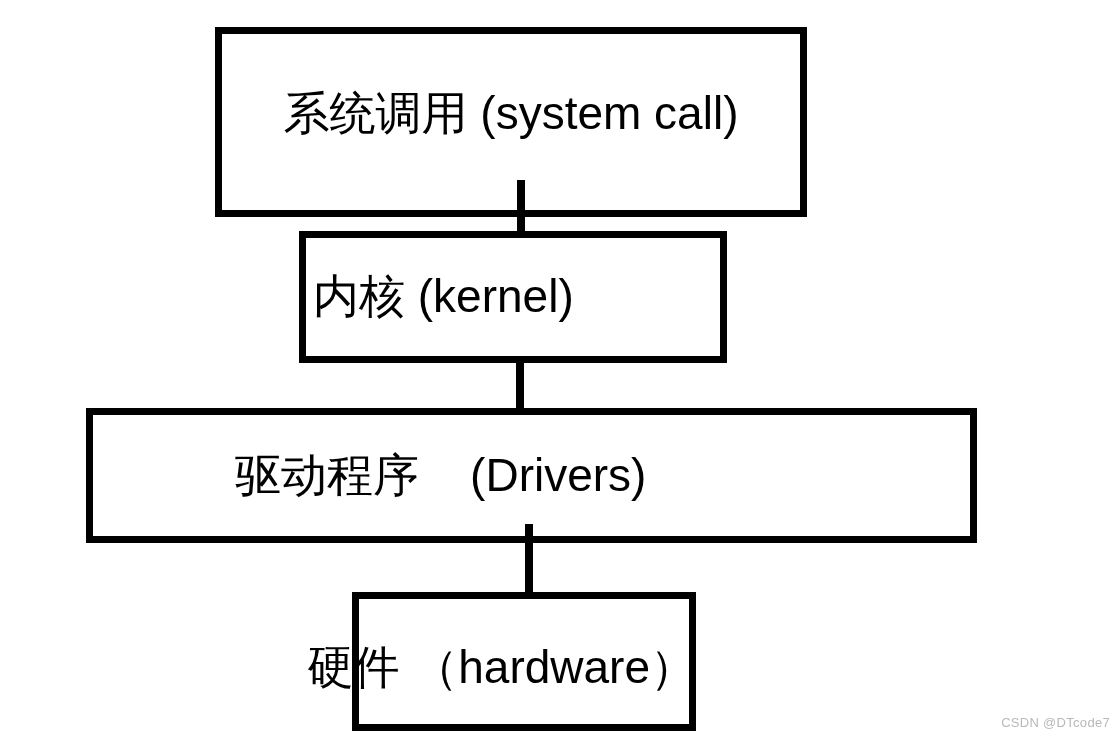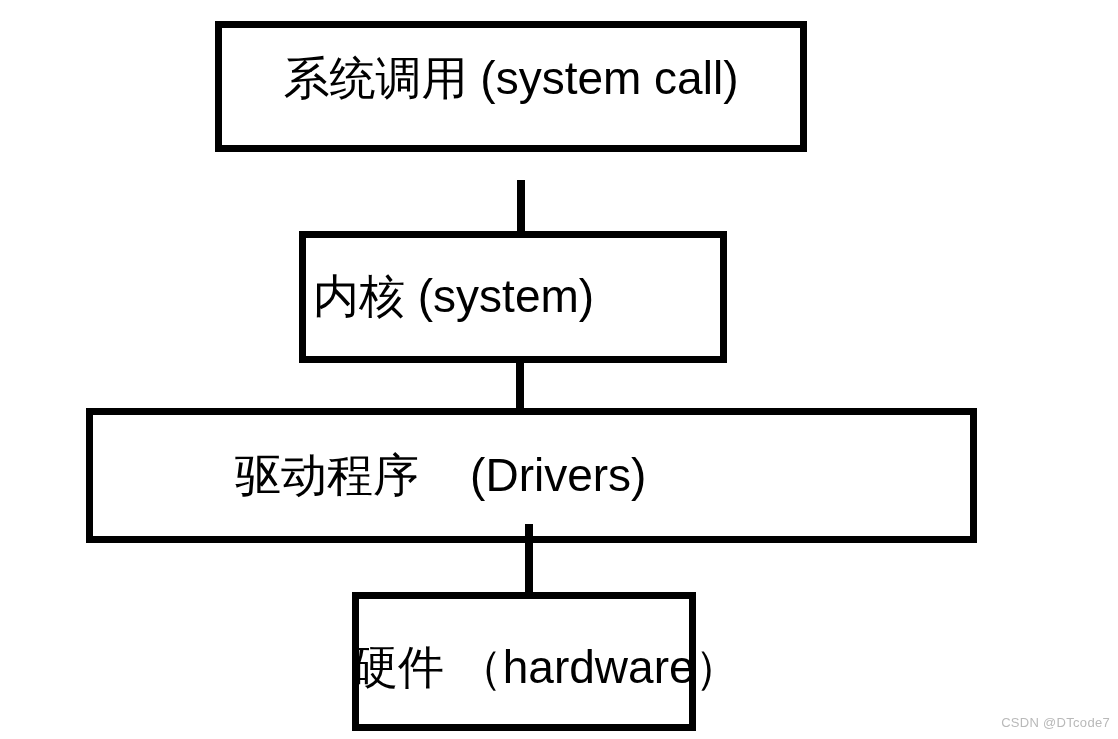--- a/index.html
+++ b/index.html
@@ -36,25 +36,25 @@
     pointer-events: none;
   }
   .label {
     position: relative;
     z-index: 1;
     font-size: 46px;
     color: var(--text);
     white-space: pre;
     line-height: 1.2;
   }
-  .node-system-call { left: 215px; top: 21px;  width: 592px; height: 131px; justify-content: center; text-align: right; }
+  .node-system-call { left: 215px; top: 27px;  width: 592px; height: 190px; justify-content: center; text-align: right; }
   .node-system-call .label { top: -8px; }
   .node-kernel      { left: 299px; top: 231px; width: 428px; height: 132px; padding-left: 14px; }
   .node-drivers     { left: 86px;  top: 408px; width: 891px; height: 135px; padding-left: 149px; }
-  .node-hardware    { left: 352px; top: 592px; width: 344px; height: 139px; justify-content: flex-start; }
+  .node-hardware    { left: 352px; top: 592px; width: 344px; height: 139px; justify-content: flex-end; }
   .node-hardware .label { top: 6px; }
 
   .connector {
     position: absolute;
     width: 8px;
     background: var(--box-border);
     z-index: 0;
   }
   .connector-1 { left: 517px; top: 180px; height: 56px; }
   .connector-2 { left: 516px; top: 359px; height: 54px; }
@@ -77,21 +77,21 @@
 <div class="canvas">
 
   <div class="node node-system-call">
     <span class="label">系统调用 (system call)</span>
     <div class="box-frame"></div>
   </div>
 
   <div class="connector connector-1"></div>
 
   <div class="node node-kernel">
-    <span class="label">内核 (system)</span>
+    <span class="label">内核 (kernel)</span>
     <div class="box-frame"></div>
   </div>
 
   <div class="connector connector-2"></div>
 
   <div class="node node-drivers">
     <span class="label">驱动程序    (Drivers)</span>
     <div class="box-frame"></div>
   </div>
 

